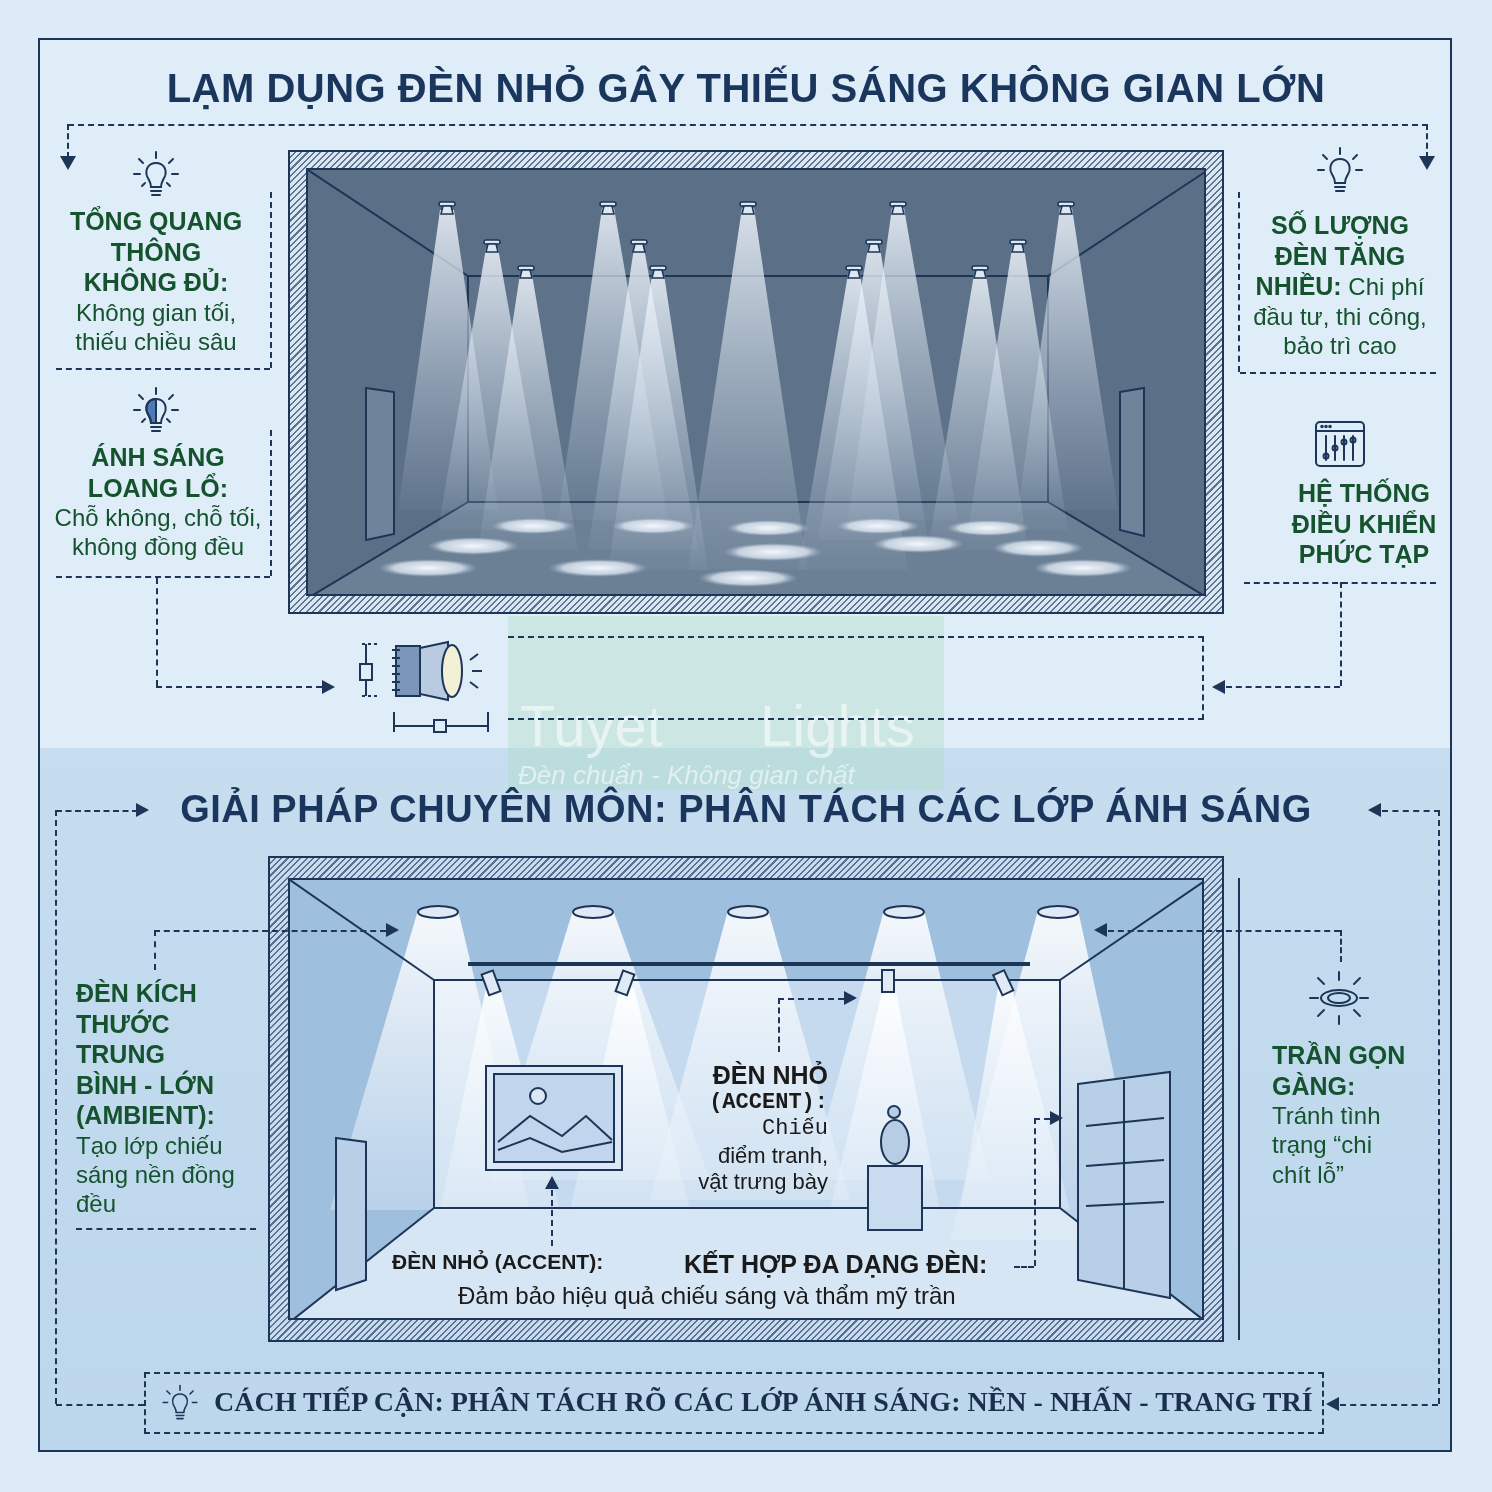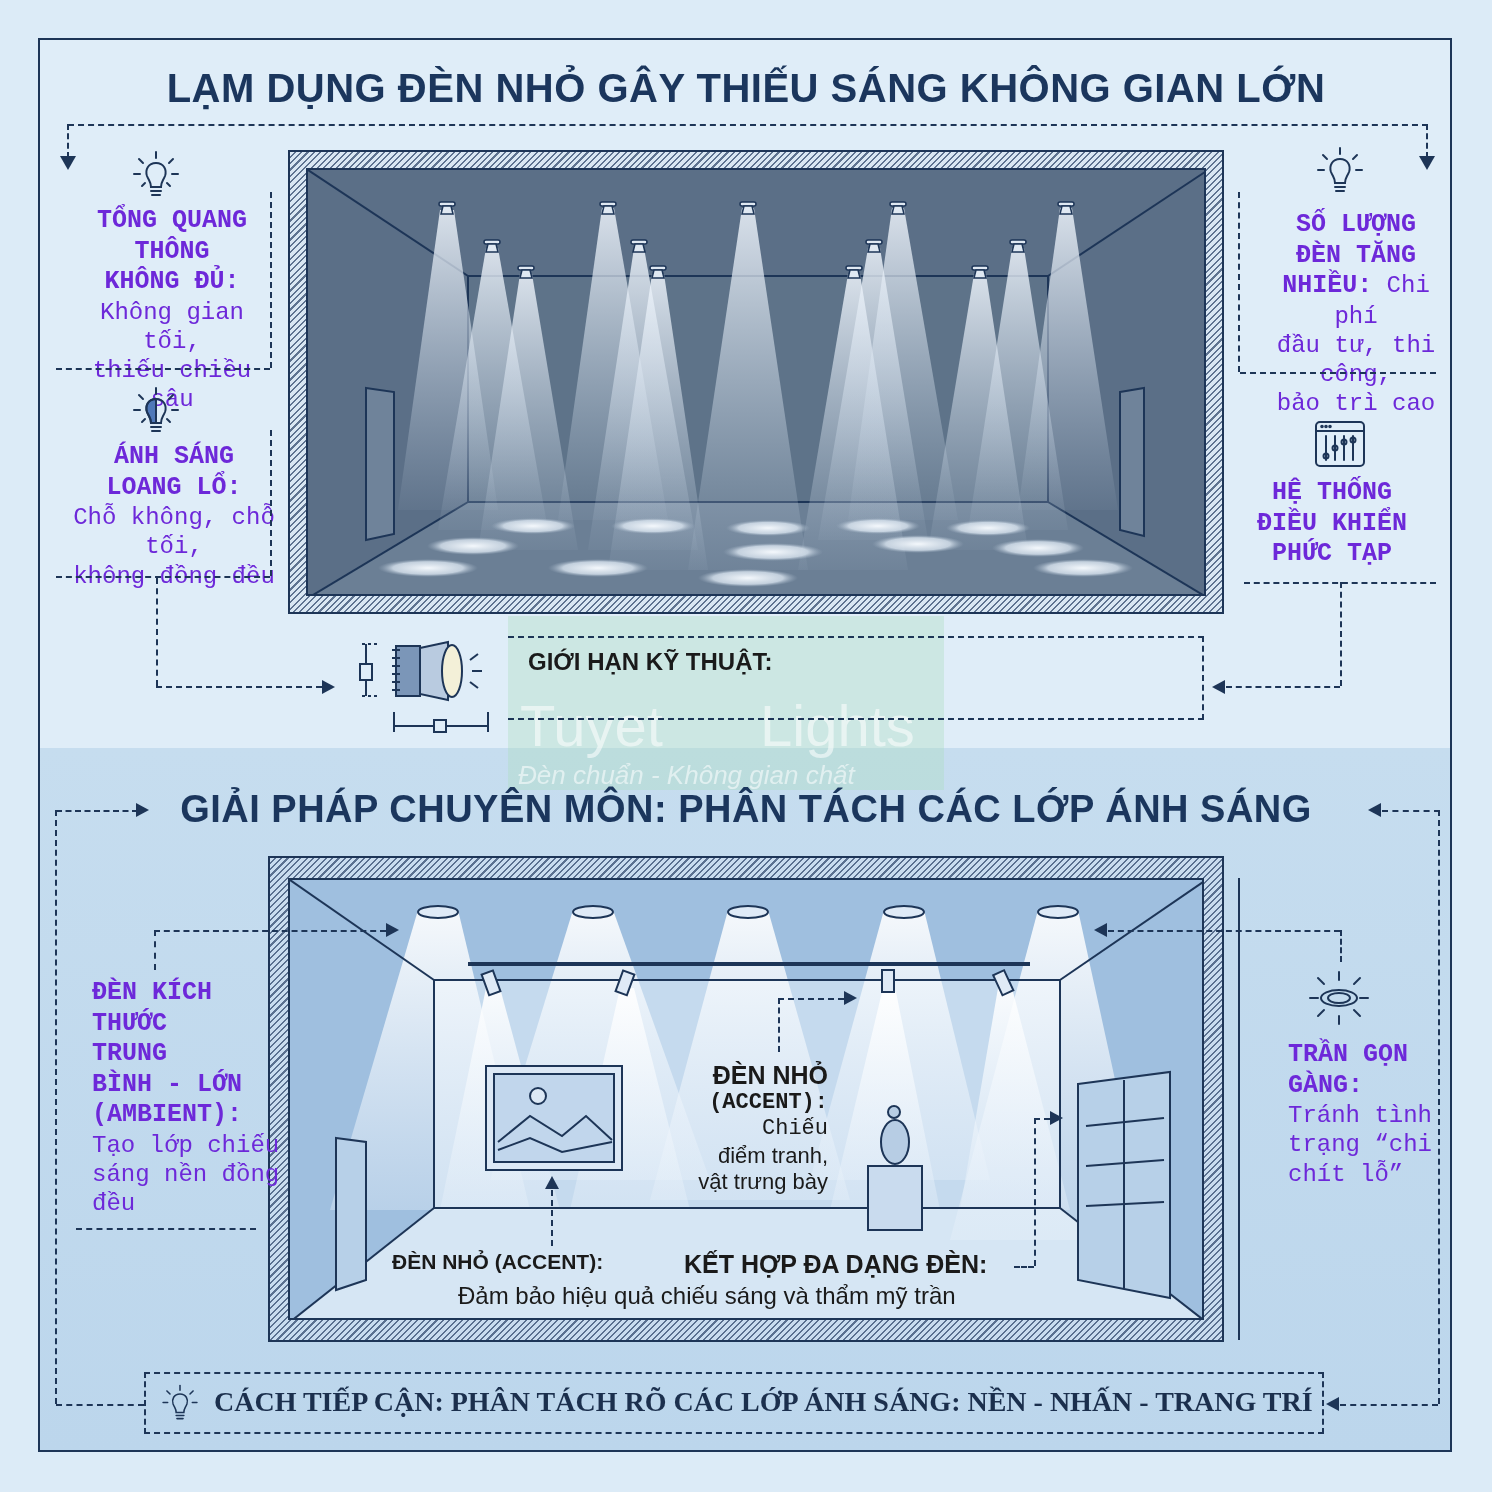--- a/index.html
+++ b/index.html
@@ -25,22 +25,22 @@
   .title.top { top:66px; font-size:40px; }
   .title.bottom { top:788px; font-size:38px; }
   .dash-h { position:absolute; height:0; border-top:2px dashed #1d3557; }
   .dash-v { position:absolute; width:0; border-left:2px dashed #1d3557; }
   .arrow { position:absolute; width:0; height:0; }
   .arr-down { border-left:8px solid transparent; border-right:8px solid transparent; border-top:14px solid #1d3557; }
   .arr-right { border-top:7px solid transparent; border-bottom:7px solid transparent; border-left:13px solid #1d3557; }
   .arr-left { border-top:7px solid transparent; border-bottom:7px solid transparent; border-right:13px solid #1d3557; }
   .arr-up { border-left:7px solid transparent; border-right:7px solid transparent; border-bottom:13px solid #1d3557; }
   .note {
-    position:absolute; text-align:center; color:#6d28d9;
-    font-family:Liberation Mono, monospace; line-height:1.22;margin-left:16px;
+    position:absolute; text-align:center; color:#14532d;
+    font-family:Liberation Sans, sans-serif; line-height:1.22;
   }
   .note .h { font-weight:bold; font-size:25px; display:block; }
   .note .b { font-size:24px; display:block; }
   .note.left { text-align:left; }
   .inline-h { font-weight:bold; }
   .icon { position:absolute; }
   .room-top {
     position:absolute; left:288px; top:150px; width:936px; height:464px;
     box-sizing:border-box; border:2px solid #1d3557;
     background:repeating-linear-gradient(135deg,#d9e7f3 0 3px,#5e7390 3px 4.5px);
@@ -177,21 +177,21 @@
     <line x1="12" y1="16" x2="12" y2="40"></line>
       <circle cx="12" cy="36" r="2.5"></circle>
     <line x1="21" y1="16" x2="21" y2="40"></line>
       <circle cx="21" cy="28" r="2.5"></circle>
     <line x1="30" y1="16" x2="30" y2="40"></line>
       <circle cx="30" cy="22" r="2.5"></circle>
     <line x1="39" y1="16" x2="39" y2="40"></line>
       <circle cx="39" cy="20" r="2.5"></circle>
   </g>
 </svg>
-<div class="note" style="left:1216px; top:478px; width:200px;">
+<div class="note" style="left:1264px; top:478px; width:200px;">
   <span class="h">HỆ THỐNG</span>
   <span class="h">ĐIỀU KHIỂN</span>
   <span class="h">PHỨC TẠP</span>
 </div>
 <div class="dash-h" style="left:1244px; top:582px; width:192px;"></div>
 <div class="dash-v" style="left:1340px; top:582px; height:104px;"></div>
 <div class="dash-h" style="left:1226px; top:686px; width:114px;"></div>
 <div class="arrow arr-left" style="left:1212px; top:680px;"></div>
 
 <div class="room-top">
@@ -336,21 +336,20 @@
       <line x1="114" y1="31" x2="124" y2="31"></line>
       <line x1="112" y1="42" x2="120" y2="48"></line>
     <line x1="36" y1="72" x2="36" y2="92"></line>
       <line x1="130" y1="72" x2="130" y2="92"></line>
     <line x1="36" y1="86" x2="130" y2="86"></line>
       <rect x="76" y="80" width="12" height="12" fill="#dfedf8"></rect>
   </g>
 </svg>
 <div class="tech-box"></div>
 <div class="tech-text">
-  <span class="h">GIỚI HẠN KỸ THUẬT:</span>
 </div>
 
 <div class="title bottom">GIẢI PHÁP CHUYÊN MÔN: PHÂN TÁCH CÁC LỚP ÁNH SÁNG</div>
 <div class="dash-h" style="left:56px; top:810px; width:82px;"></div>
 <div class="arrow arr-right" style="left:136px; top:803px;"></div>
 <div class="dash-v" style="left:55px; top:810px; height:594px;"></div>
 <div class="dash-h" style="left:56px; top:1404px; width:88px;"></div>
 <div class="dash-h" style="left:1382px; top:810px; width:58px;"></div>
 <div class="arrow arr-left" style="left:1368px; top:803px;"></div>
 <div class="dash-v" style="left:1438px; top:810px; height:594px;"></div>

